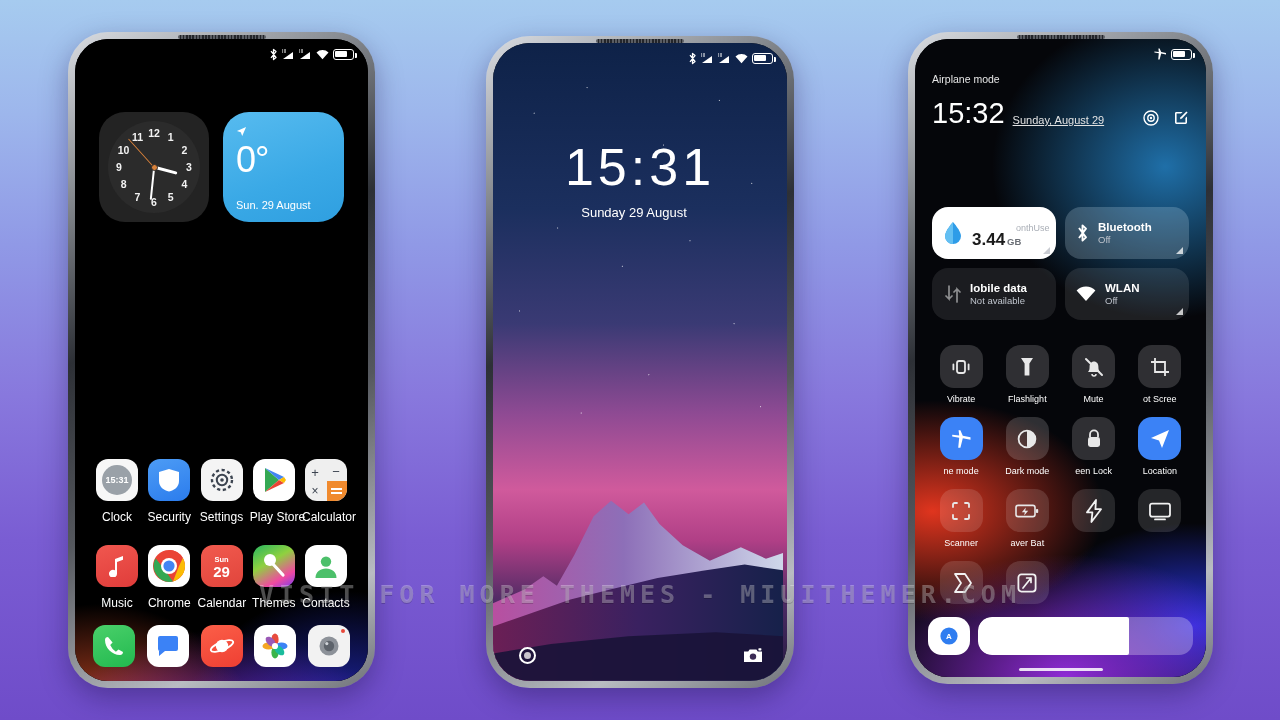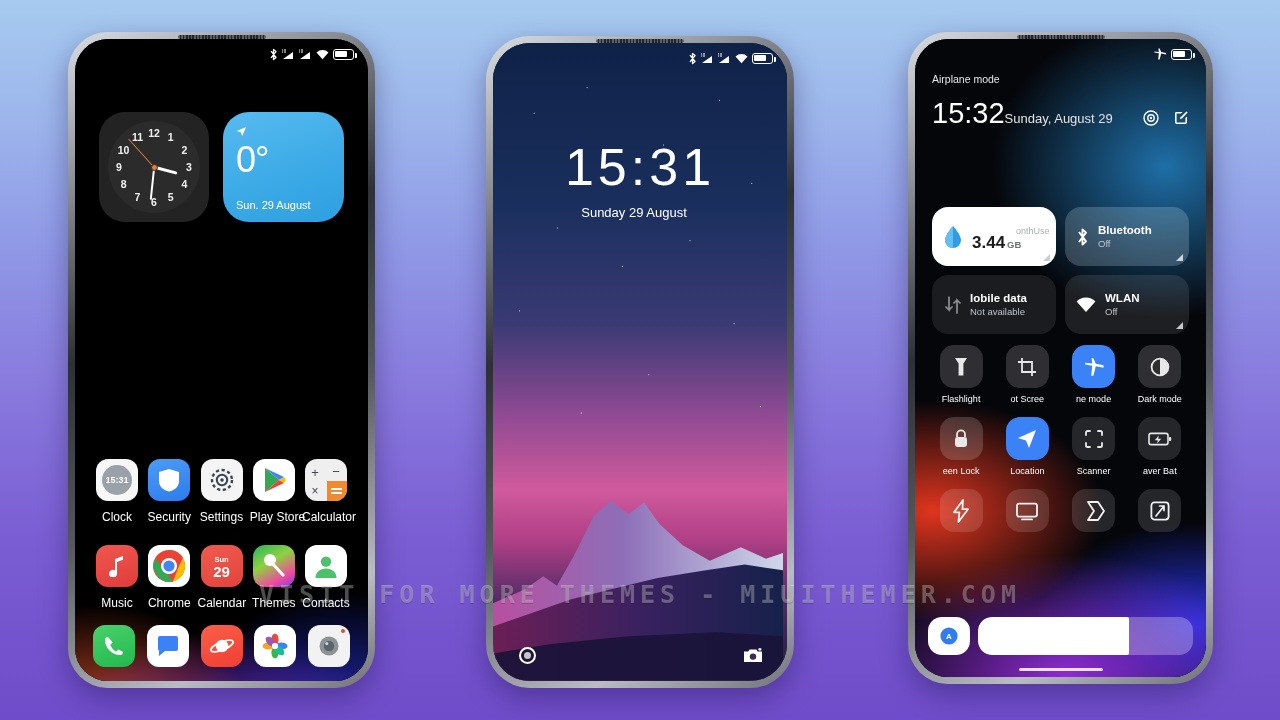--- a/index.html
+++ b/index.html
@@ -119,25 +119,25 @@
     background:
       radial-gradient(85% 34% at 86% 20%, #1f6fa8 0%, rgba(31,111,168,0) 70%),
       radial-gradient(95% 28% at 6% 74%, #e0351e 0%, rgba(224,53,30,0) 62%),
       radial-gradient(110% 30% at 52% 100%, #8f2bd6 0%, rgba(143,43,214,0) 64%),
       radial-gradient(90% 26% at 96% 92%, #2733e0 0%, rgba(39,51,224,0) 62%),
       #05060a; }
   .cc-top { position:absolute; top:30px; left:0; right:0; padding:0 17px; }
   .cc-air { font-size:10.5px; color:#e6e6e6; margin-top:4px; }
   .cc-clockrow { display:flex; align-items:flex-end; margin-top:14px; }
   .cc-time { font-size:29px; color:#fff; font-weight:300; letter-spacing:0; line-height:1; }
-  .cc-date { font-size:13px; color:#e2e2e2; margin-left:0; margin-bottom:2px; }
+  .cc-date { font-size:11px; color:#e2e2e2; margin-left:8px; margin-bottom:2px;text-decoration:underline; }
   .cc-acts { margin-left:auto; display:flex; gap:14px; margin-bottom:2px; }
 
   .big-tiles { position:absolute; top:168px; left:17px; right:17px; display:grid; grid-template-columns:1fr 1fr; gap:9px; }
-  .bt { height:59px; border-radius:16px; position:relative; padding:8px 11px; display:flex; align-items:center; gap:9px; overflow:hidden; }
+  .bt { height:52px; border-radius:16px; position:relative; padding:8px 11px; display:flex; align-items:center; gap:9px; overflow:hidden; }
   .bt-data { background:#fff; }
   .bt-bt   { background:rgba(210,230,245,.22); }
   .bt-mob  { background:rgba(255,255,255,.09);padding-left:13px; }
   .bt-wlan { background:rgba(255,255,255,.10); }
   .bt .tt { font-size:11.5px; font-weight:600; color:#fff; line-height:1.25; }
   .bt .ts { font-size:9.5px; color:#bfc4cc; line-height:1.3; }
   .bt-data .hdr { position:absolute; top:6px; left:44px; right:8px; display:flex; justify-content:space-between; font-size:9px; color:#a9aeb6; }
   .bt-data .val { font-size:17px; font-weight:600; color:#1b1b1b; }
   .bt-data .unit { font-size:9.5px; font-weight:600; color:#6b6f76; margin-left:2px; }
   .corner { position:absolute; right:6px; bottom:5px; width:0; height:0;
@@ -512,25 +512,44 @@
           <div class="ts">Off</div>
         </div>
         <span class="corner"></span>
       </div>
     </div>
 
     <div class="tog-grid">
 
       <div class="tog">
           <div class="box">
+        <svg width="22" height="20" viewBox="0 0 22 20">
+              <rect x="7" y="4" width="8" height="12" rx="2.2" fill="none" stroke="#e8e8e8" stroke-width="1.8"></rect>
+              <path d="M3.4 7.4v5M18.6 7.4v5" stroke="#e8e8e8" stroke-width="1.8" stroke-linecap="round"></path>
+            </svg>
+          </div>
+        <div class="lb">Vibrate</div>
+        </div>
+      <div class="tog">
+          <div class="box">
         <svg width="20" height="22" viewBox="0 0 20 22">
               <path d="M4 2h12l-3.6 5.4v12.2h-4.8V7.4z" fill="#e8e8e8"></path>
             </svg>
           </div>
         <div class="lb">Flashlight</div>
+        </div>
+      <div class="tog">
+          <div class="box">
+        <svg width="22" height="22" viewBox="0 0 22 22">
+              <path d="M5 16c1.4-1.4 1.6-3 1.6-5.2 0-3 1.6-5.4 4.4-5.4s4.4 2.4 4.4 5.4c0 2.2.2 3.8 1.6 5.2z" fill="#e8e8e8"></path>
+              <path d="M9 18a2 2 0 0 0 4 0" stroke="#e8e8e8" stroke-width="1.5" fill="none"></path>
+              <path d="M3 3 19 19" stroke="#e8e8e8" stroke-width="2" stroke-linecap="round"></path>
+            </svg>
+          </div>
+        <div class="lb">Mute</div>
         </div>
       <div class="tog">
           <div class="box">
         <svg width="22" height="22" viewBox="0 0 22 22">
               <path d="M6 2v14h14M2 6h14v14" stroke="#e8e8e8" stroke-width="1.8" fill="none"></path>
             </svg>
           </div>
         <div class="lb">ot   Scree</div>
         </div>
 

